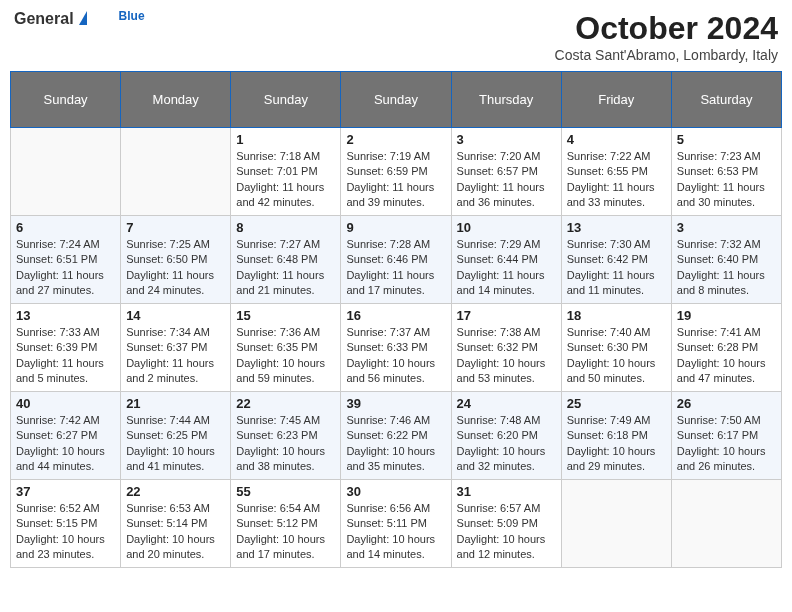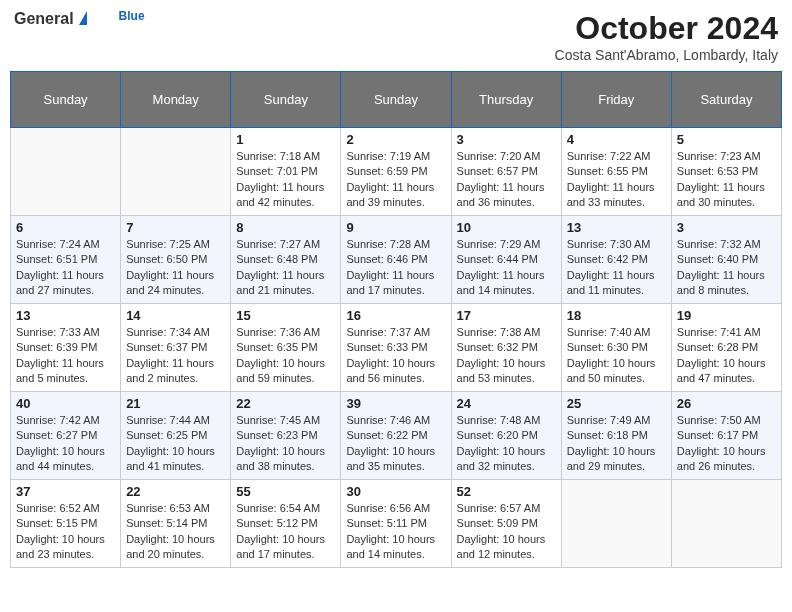--- a/index.html
+++ b/index.html
@@ -254,20 +254,20 @@
         </td>
         <td>
           <span class="day-num">55</span>
           <div class="day-info">Sunrise: 6:54 AM<br>Sunset: 5:12 PM<br>Daylight: 10 hours and 17 minutes.</div>
         </td>
         <td>
           <span class="day-num">30</span>
           <div class="day-info">Sunrise: 6:56 AM<br>Sunset: 5:11 PM<br>Daylight: 10 hours and 14 minutes.</div>
         </td>
         <td>
-          <span class="day-num">52</span>
+          <span class="day-num">31</span>
           <div class="day-info">Sunrise: 6:57 AM<br>Sunset: 5:09 PM<br>Daylight: 10 hours and 12 minutes.</div>
         </td>
         <td class="empty"></td>
         <td class="empty"></td>
       </tr>
     </tbody>
 </table>
 
 </body></html>

